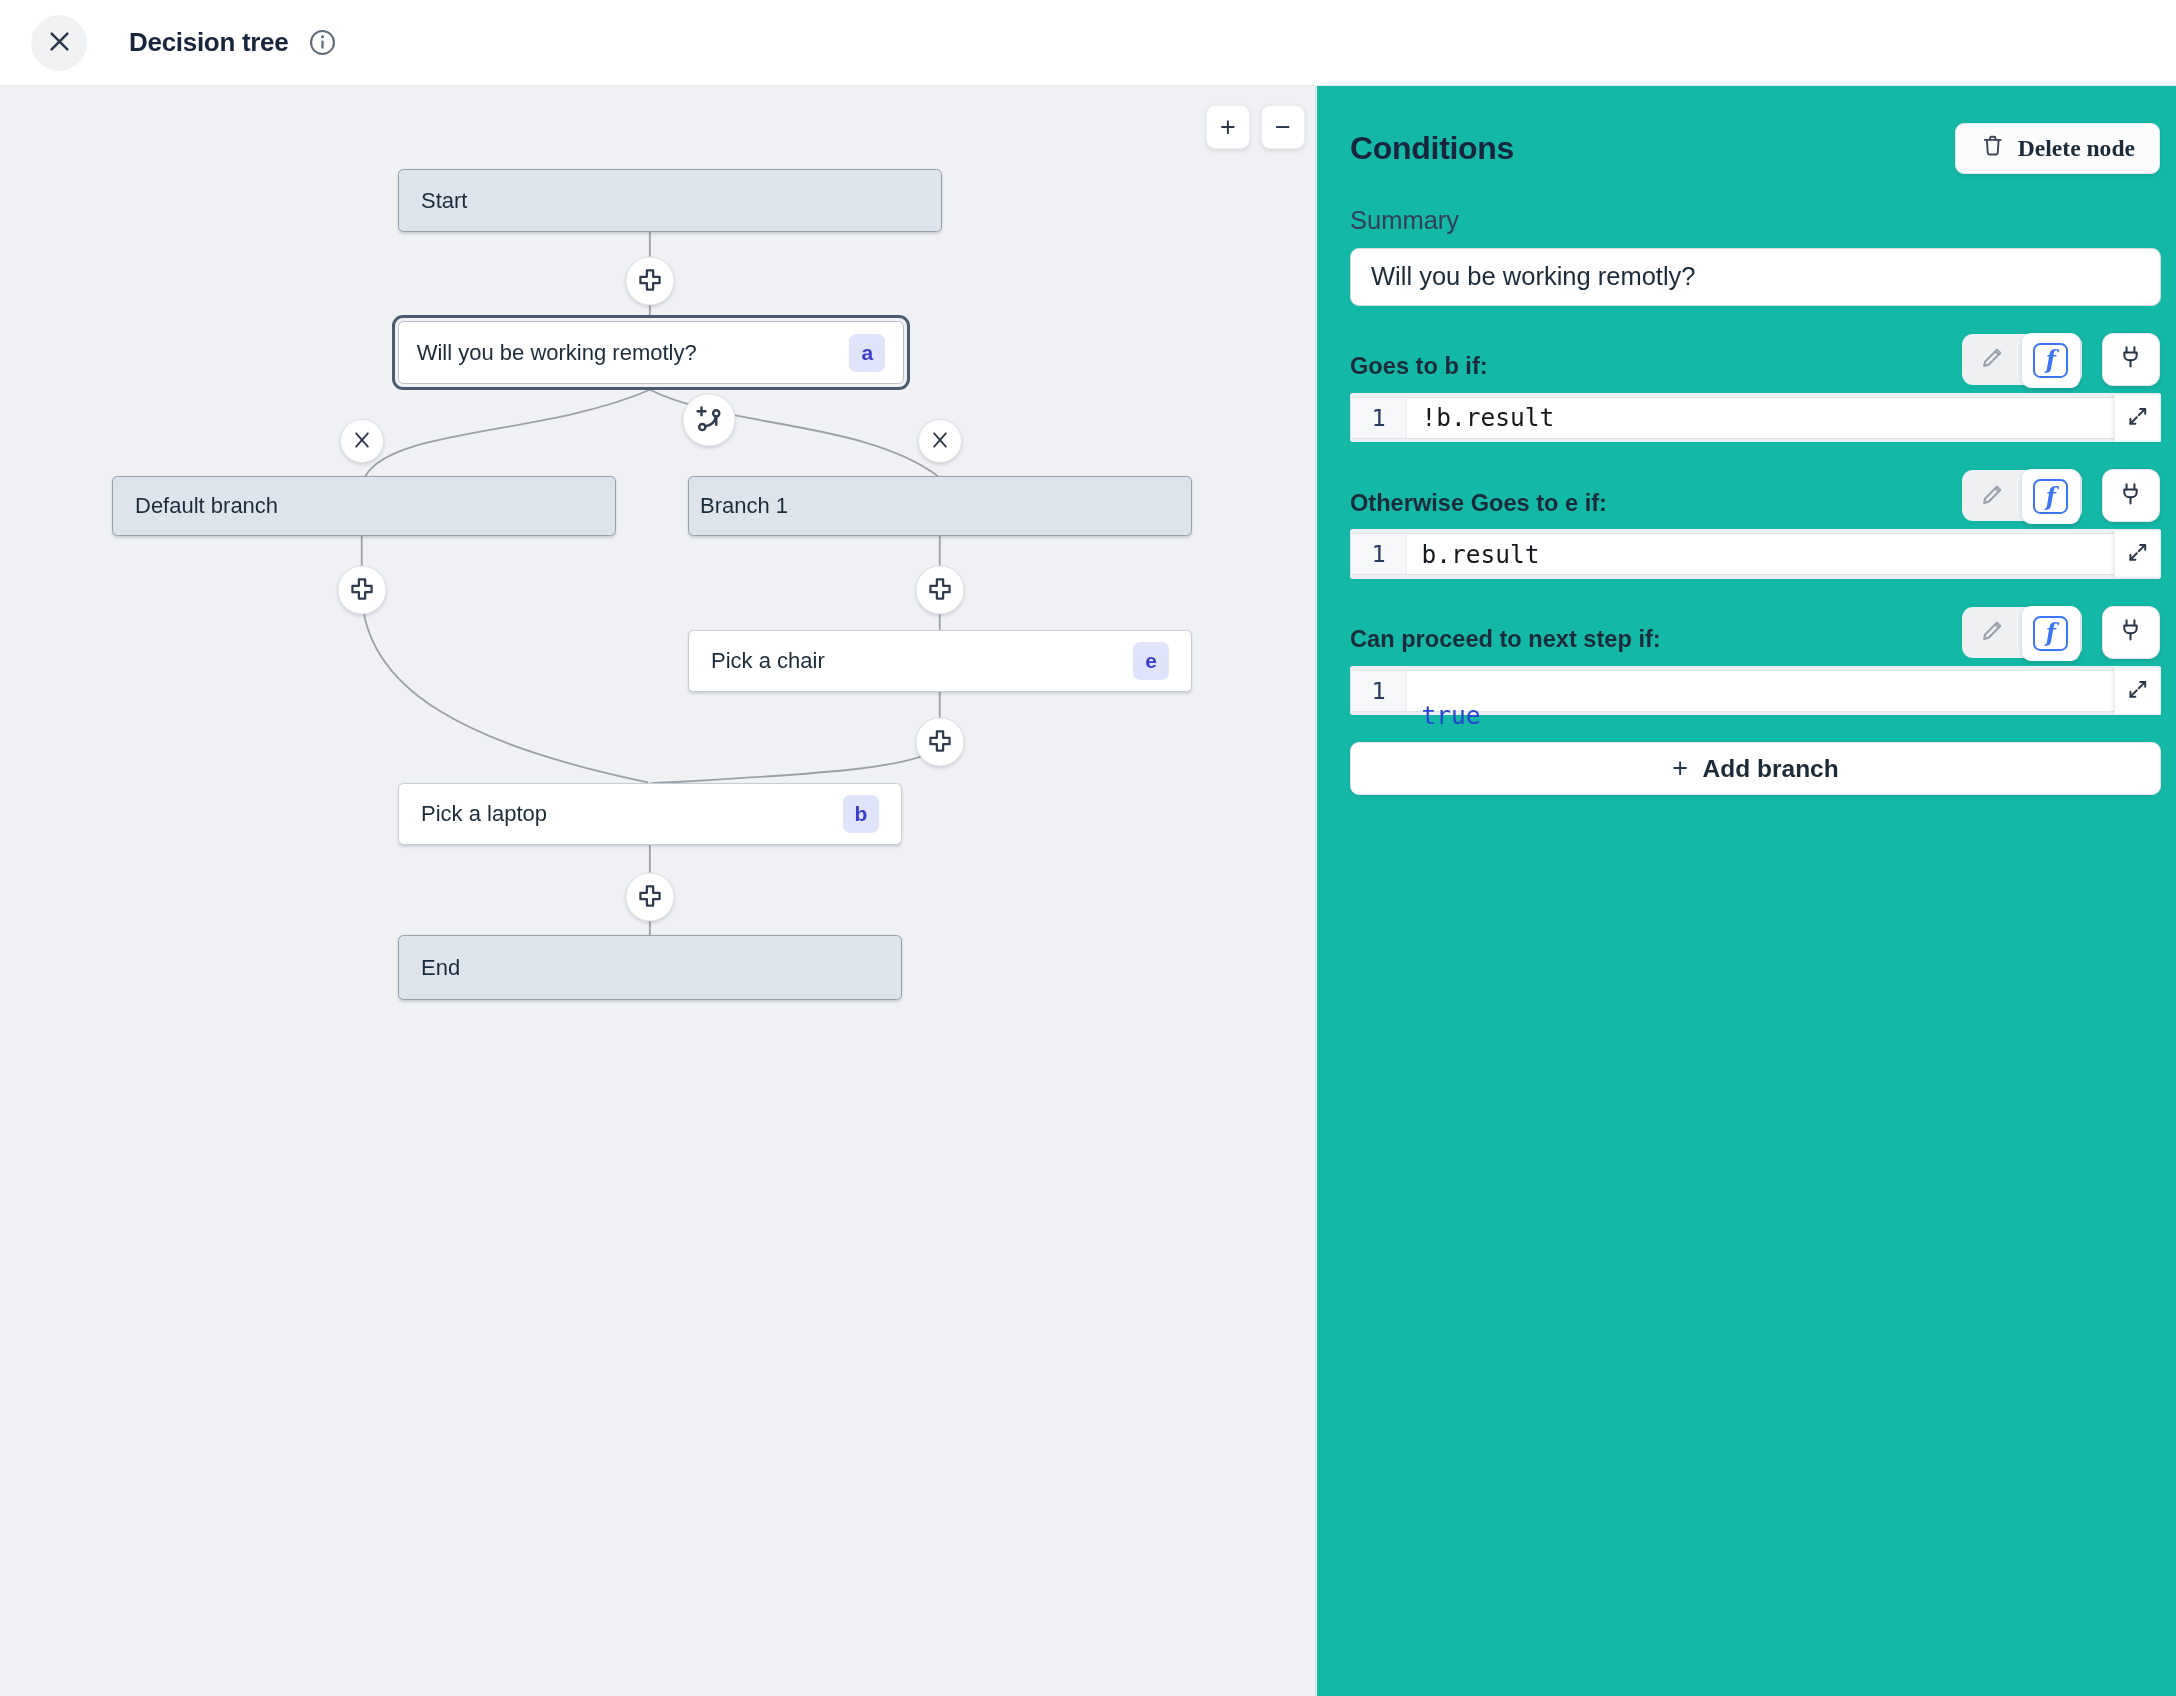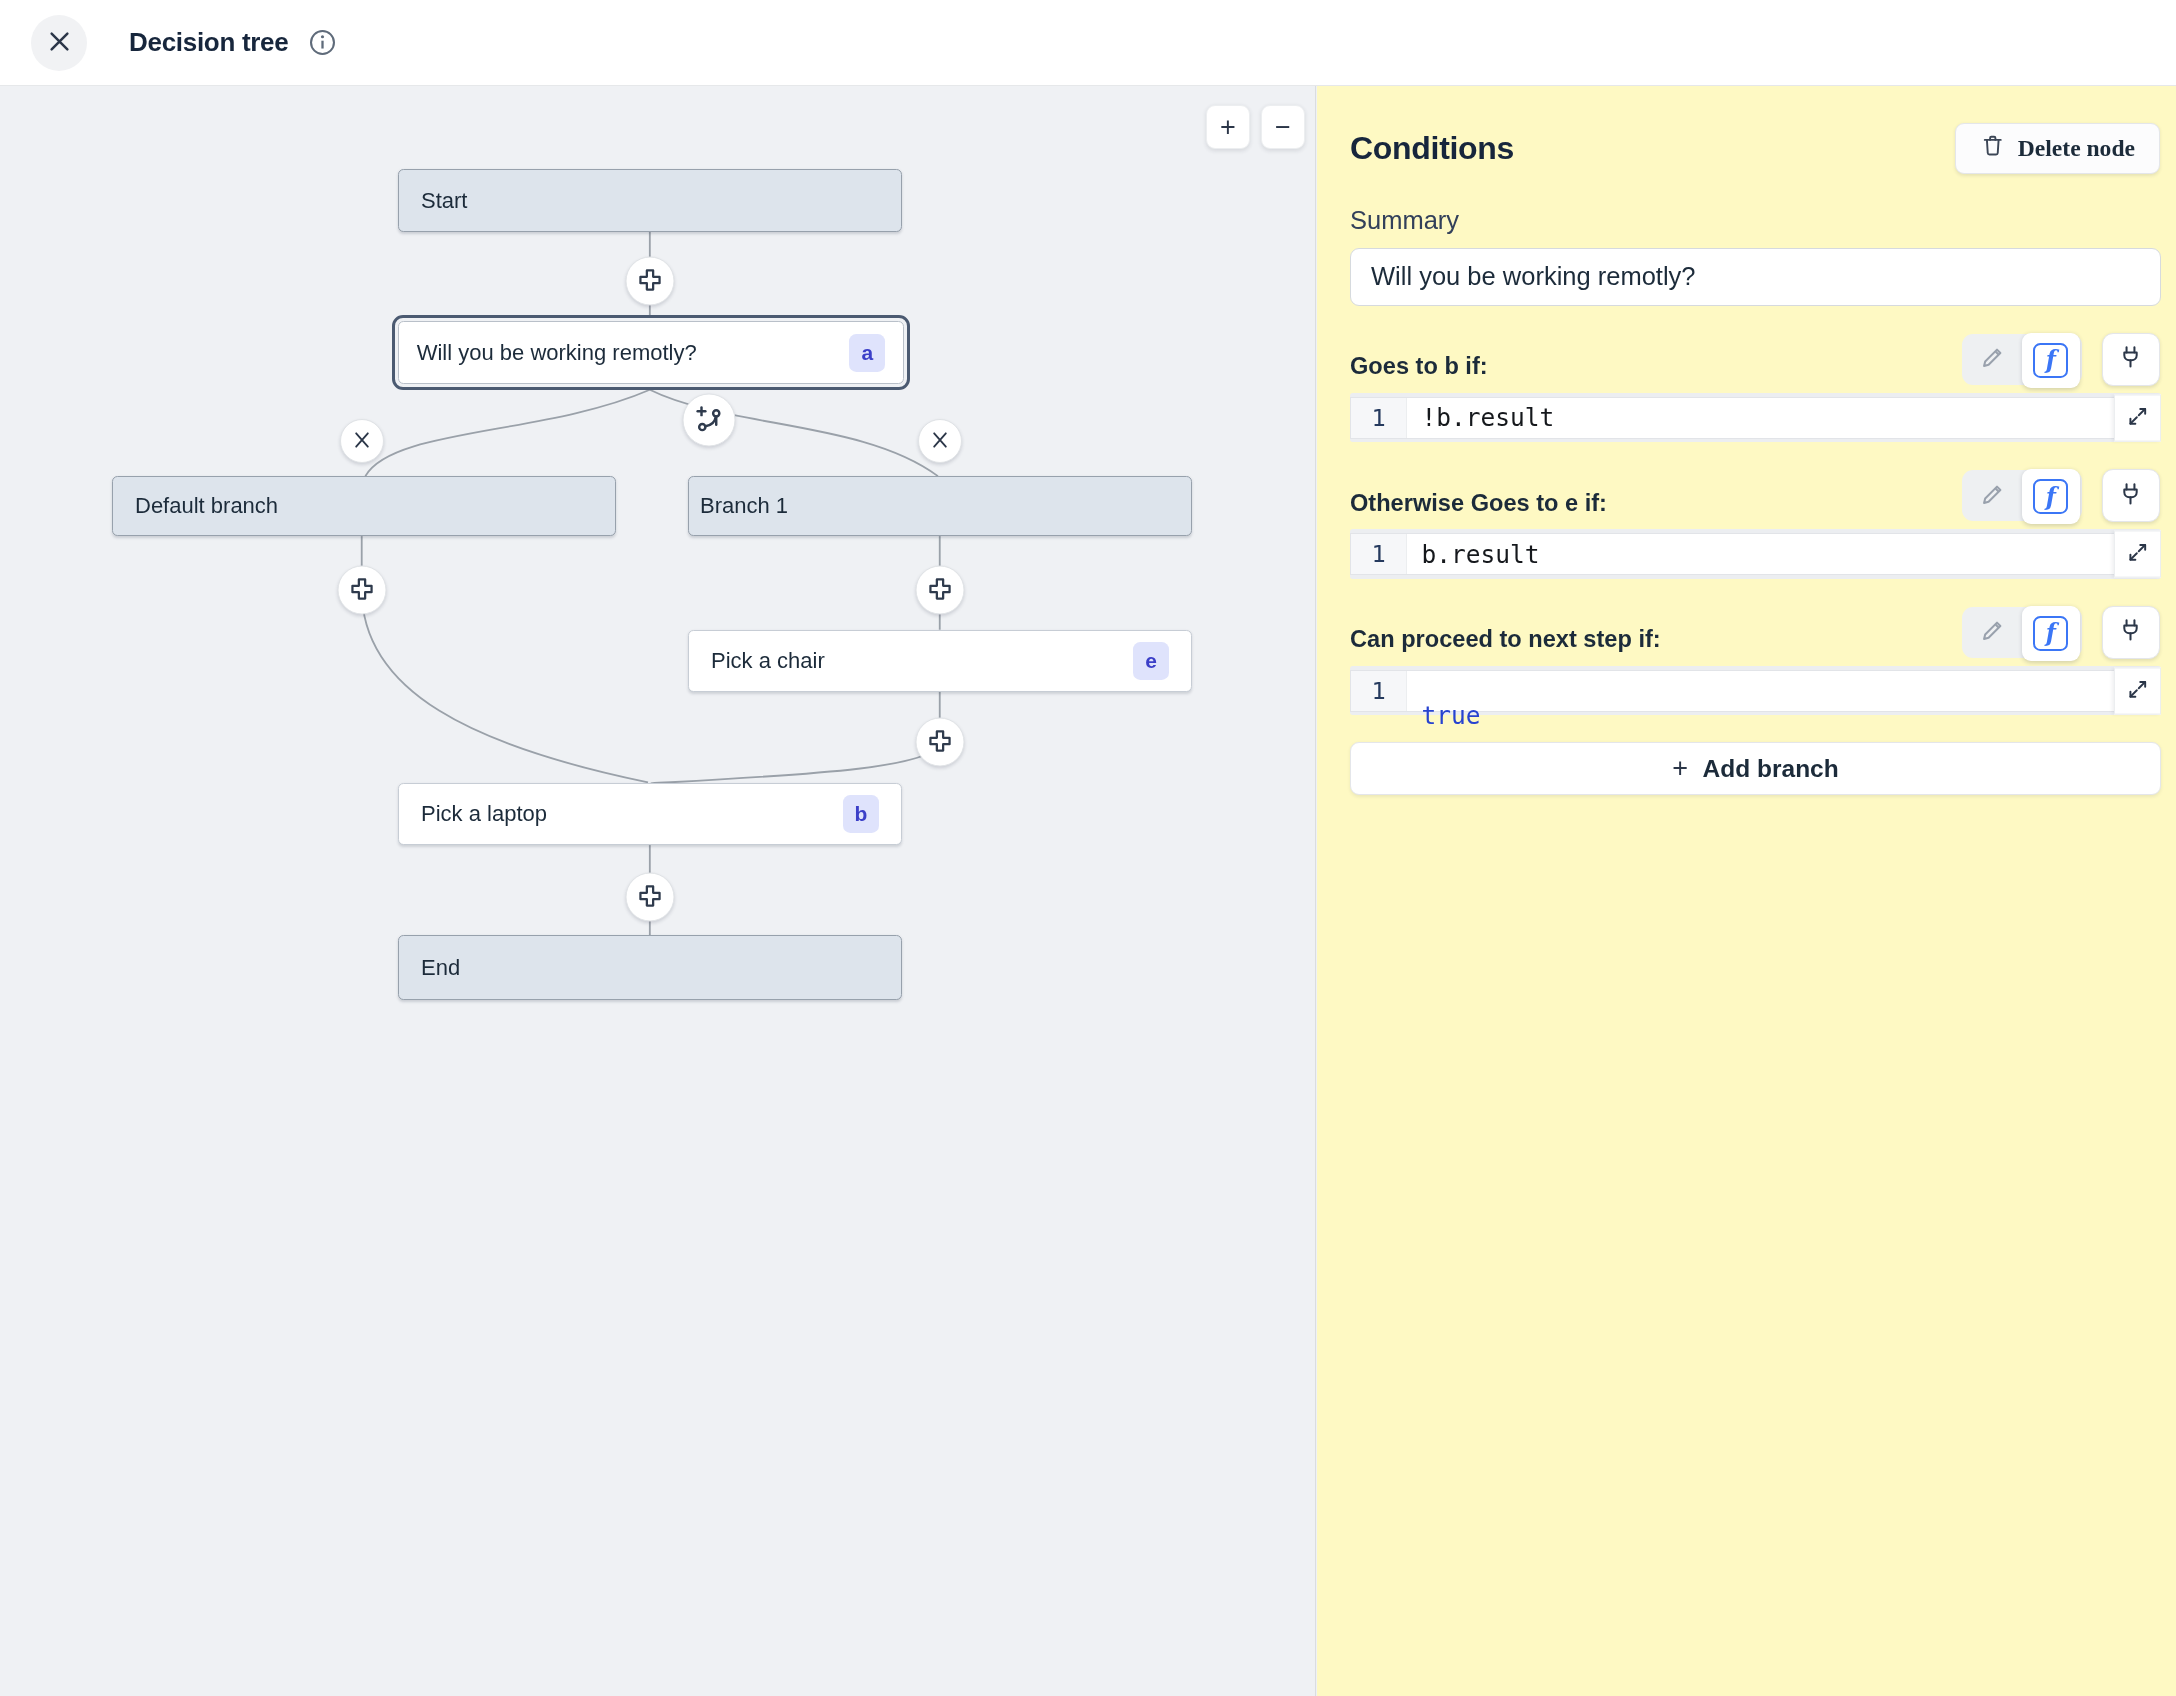--- a/index.html
+++ b/index.html
@@ -80,21 +80,21 @@
     display:flex; align-items:center; justify-content:center; cursor:pointer;
     transform:translate(-50%,-50%);
   }
   .circle-plus { width:49px; height:49px; }
   .circle-x { width:44px; height:44px; }
   .circle-branch { width:53px; height:53px; }
 
   
   .panel {
     position:absolute; top:86px; left:1317px; width:859px; height:1610px;
-    background:#fef9c3; padding:36px 16.4px 0 33px;
+    background:#14b8a6; padding:36px 16.4px 0 33px;
   }
   .panel-header { display:flex; align-items:center; justify-content:space-between; height:53px; }
   .panel-title { font-size:32px; font-weight:800; color:#17263c; letter-spacing:-0.3px; }
   .delete-btn {
     height:51px; padding:0 23.6px; display:flex; align-items:center; gap:12.7px;
     background:#fcfcfd; border:0.9px solid #e4e6ea; border-radius:9px;
     box-shadow:0 1.8px 3.6px rgba(30,40,60,0.10); cursor:pointer;
     font-family:Liberation Serif, serif; font-size:23.6px; font-weight:700; color:#1c2b3a;
   }
   .summary-label { margin-top:31px; font-size:25.5px; color:#32405a; }
@@ -204,21 +204,21 @@
       <path d="M1034 721 C1034 751, 880 758, 716 767"></path>
       <path d="M715 835 L715 934"></path>
     </g>
   </svg>
 
   <div class="zoom-controls">
     <button class="zoom-btn">+</button>
     <button class="zoom-btn">−</button>
   </div>
 
-  <div class="node node-terminal" style="left:398px; top:83px; width:504px; height:63px;">
+  <div class="node node-terminal" style="left:398px; top:83px; width:544px; height:63px;">
     <span class="node-label">Start</span>
   </div>
 
   <div class="node-selected-ring" style="left:392px; top:229px; width:518px; height:75px;">
     <div class="node-selected-inner">
       <span class="node-label">Will you be working remotly?</span>
       <span class="badge">a</span>
     </div>
   </div>
 

